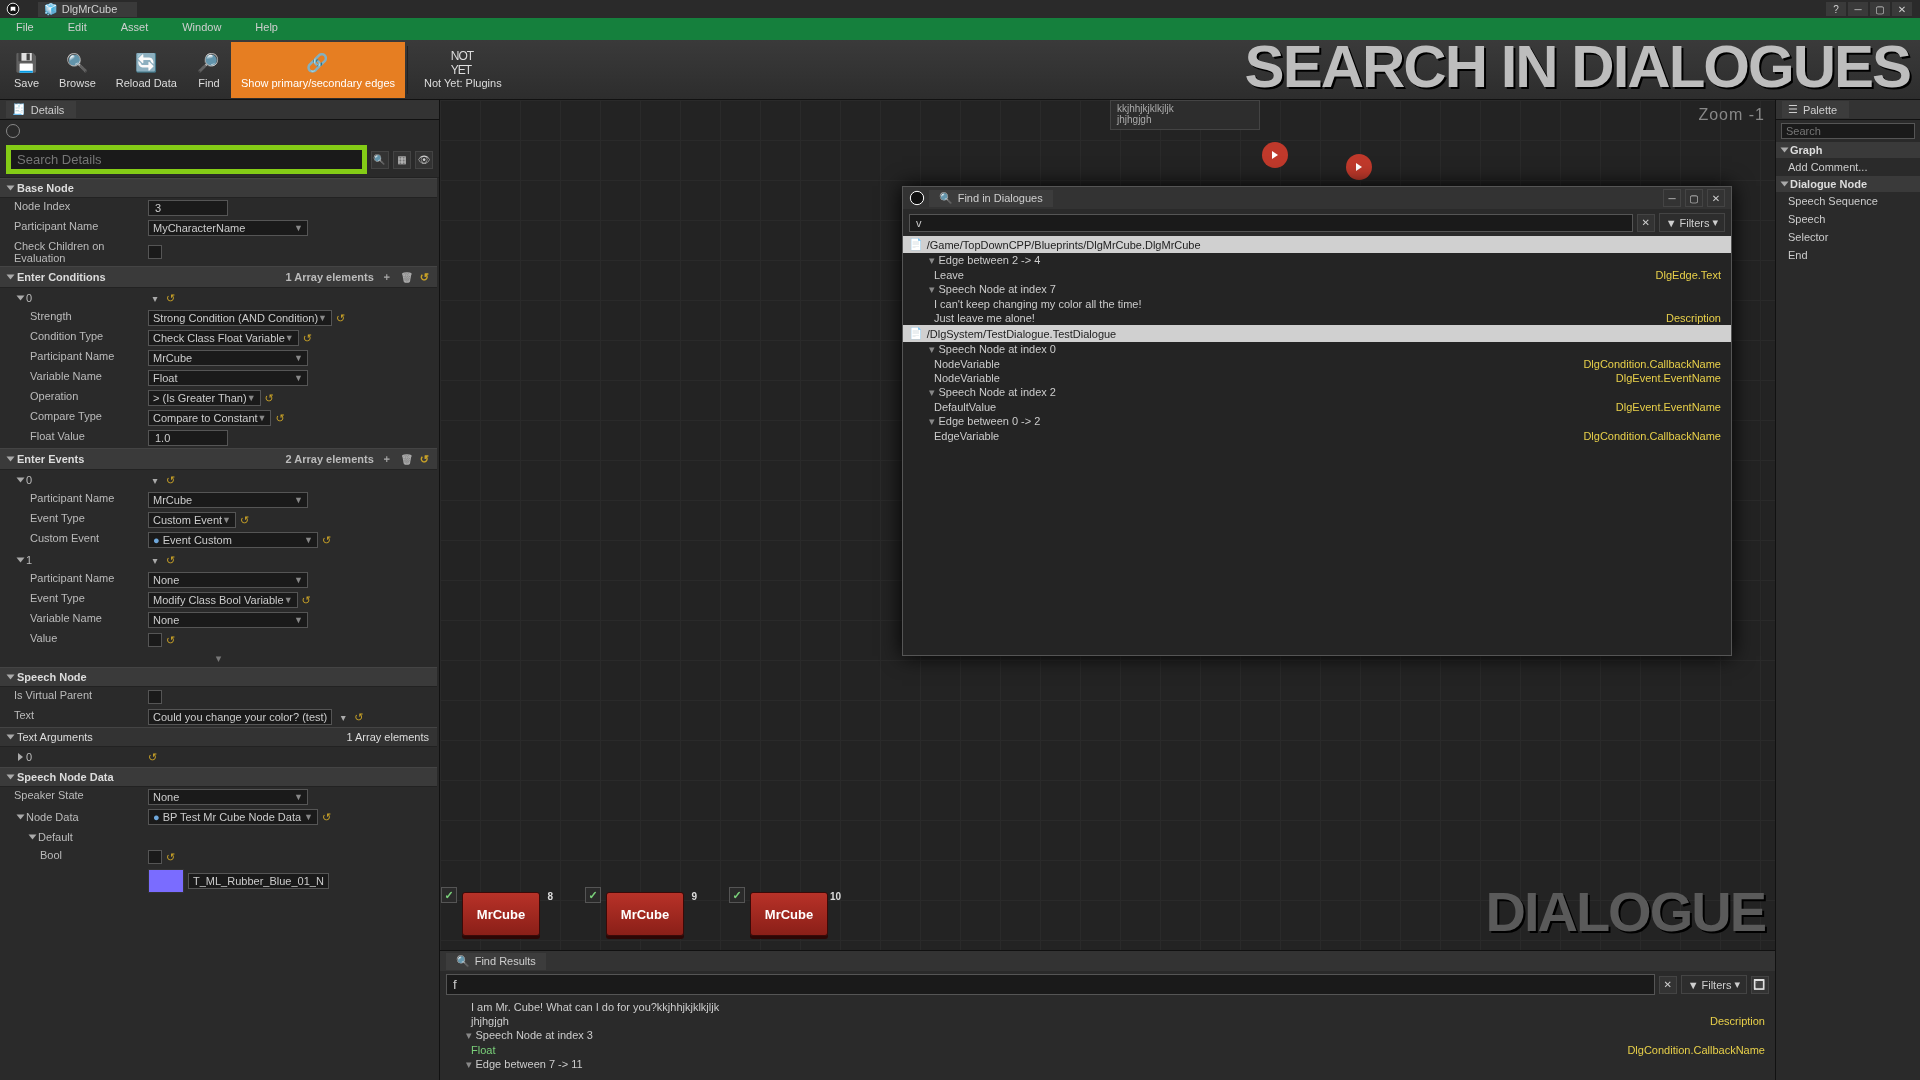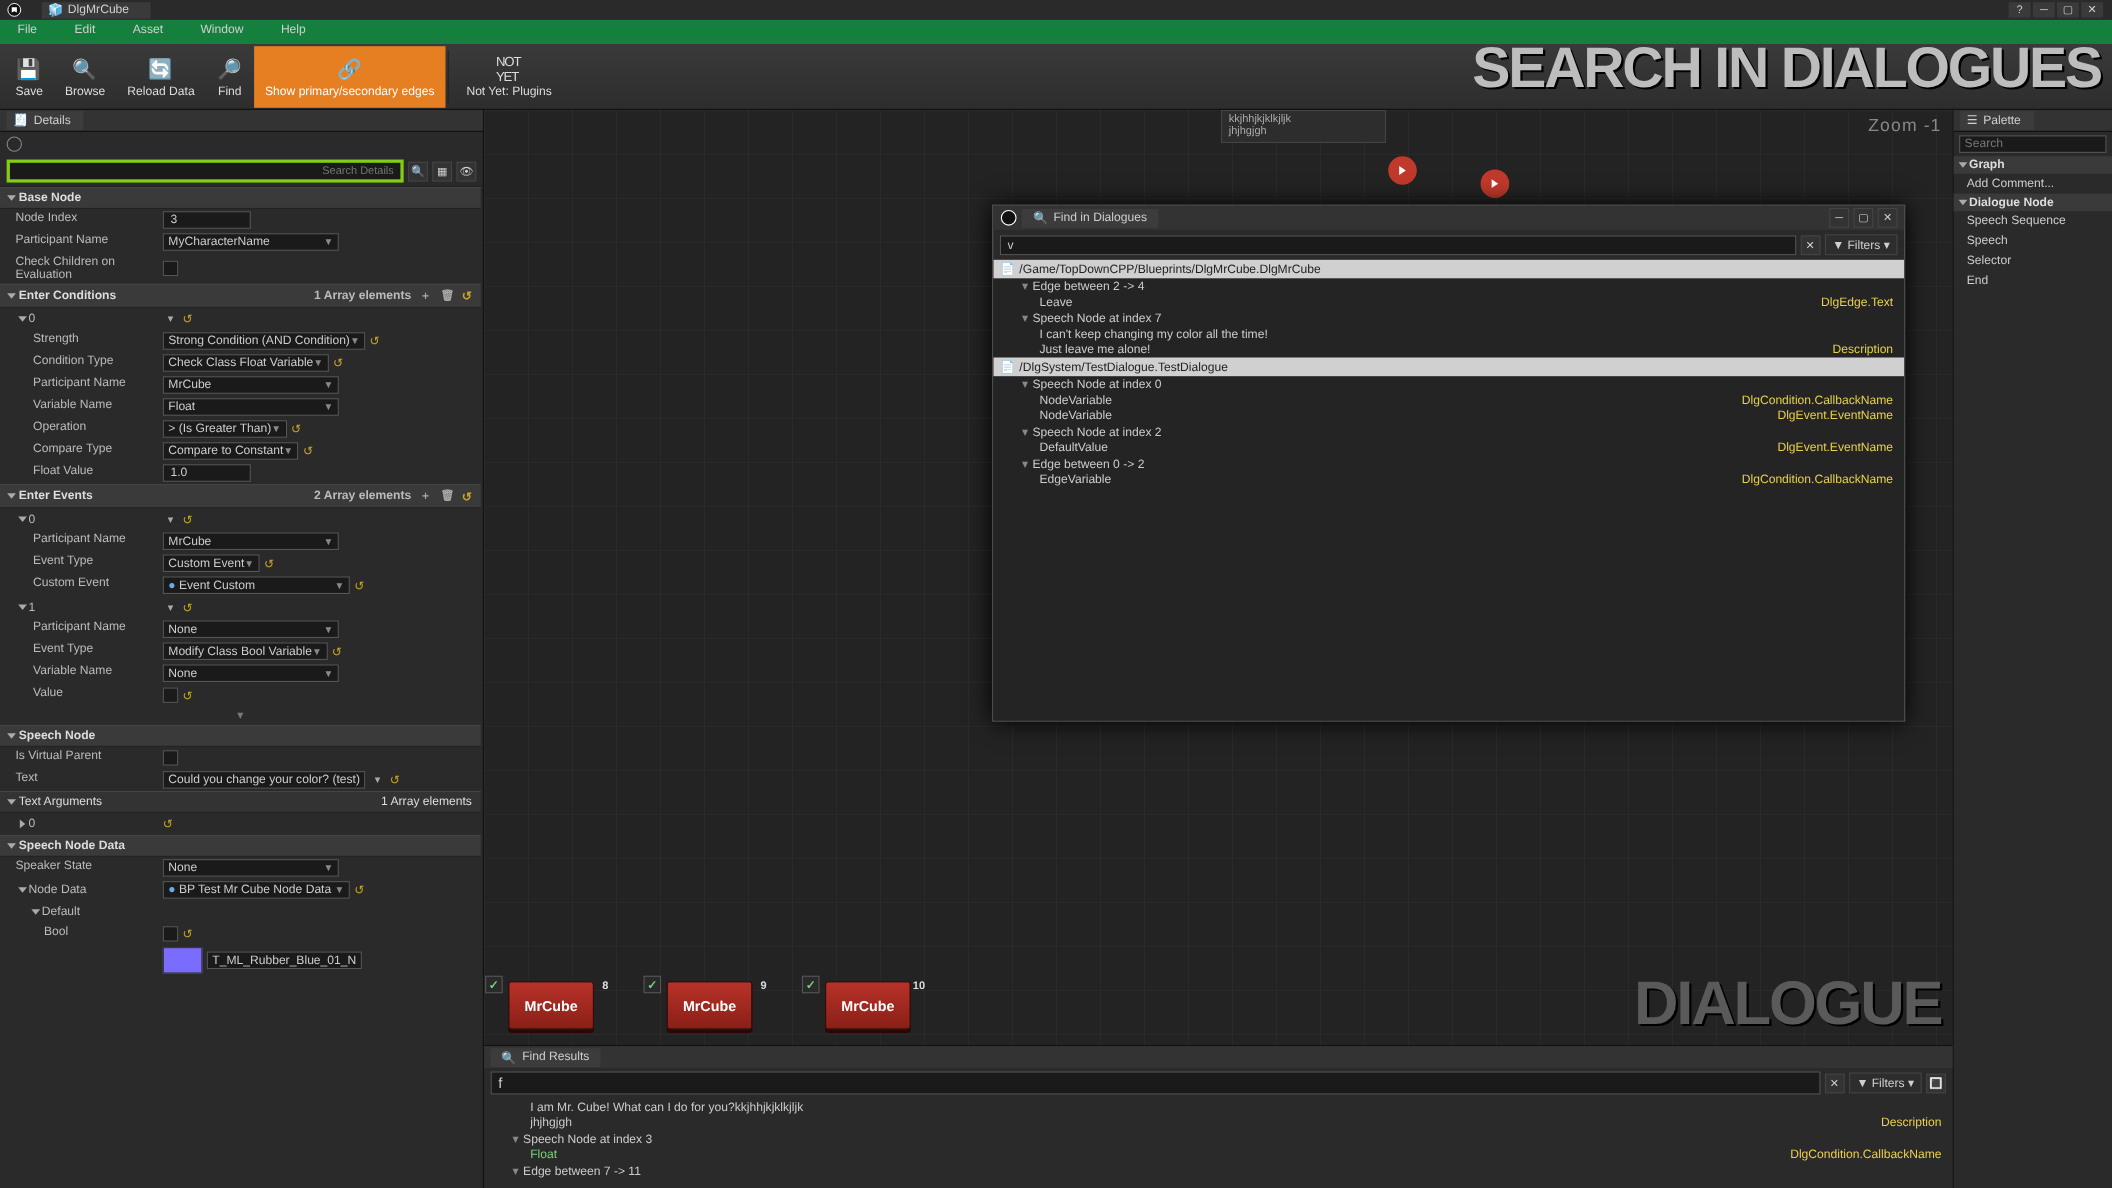--- a/index.html
+++ b/index.html
@@ -30,21 +30,21 @@
 .center-panel { flex: 1; background: #1e1e1e; position: relative; display: flex; flex-direction: column;}
 .right-panel { width: 145px; background: #2a2a2a; border-left: 1px solid #111;}
 
 
 .panel-tab { height: 20px; background: #333; display: flex; align-items: center; padding: 0 6px; gap: 6px; border-bottom:1px solid #111;}
 .panel-tab .tabhead { background: #3c3c3c; padding: 2px 12px 2px 6px; display:flex; align-items:center; gap:5px;}
 
 
 .details-body { flex: 1; overflow-y: auto; padding-right: 2px; }
 .searchrow { display:flex; align-items:center; gap:4px; padding:3px 6px; border-bottom:1px solid #222;}
-.searchrow input { flex:1; background:#1a1a1a; border:3px solid #84cc16; color:#999; padding:2px 6px; font-size:10px;text-align:right;}
+.searchrow input { flex:1; background:#1a1a1a; border:5px solid #84cc16; color:#999; padding:2px 6px; font-size:13px;}
 .ic-btn { width:18px; height:18px; background:#333; border:1px solid #444; display:flex; align-items:center; justify-content:center; font-size:10px;}
 
 .section-hdr { background:#3a3a3a; padding:3px 8px; font-weight:bold; color:#ddd; border-top:1px solid #444; border-bottom:1px solid #222; display:flex; align-items:center; gap:4px;}
 .prop-row { display:flex; padding:2px 8px; min-height:20px;}
 .prop-label { width: 140px; color:#bbb; padding-left: 6px;}
 .prop-label.indent1 { padding-left: 22px;}
 .prop-label.indent2 { padding-left: 32px;}
 .prop-label.indent0 { padding-left: 10px; display:flex; align-items:center; gap:3px;}
 .prop-val { flex:1; display:flex; align-items:center; gap:4px;}
 .dropdown { background:#1a1a1a; border:1px solid #555; padding:1px 4px; display:flex; align-items:center; justify-content:space-between; min-width:160px; font-size:11px; color:#ccc;}
@@ -52,21 +52,21 @@
 .numbox { background:#1a1a1a; border:1px solid #555; padding:1px 6px; min-width:80px; color:#ccc;}
 .chk { width:14px; height:14px; background:#1a1a1a; border:1px solid #555;}
 .micro-ic { width:14px; height:14px; display:flex; align-items:center; justify-content:center; color:#aaa; font-size:10px;}
 .reset-ic { color:#c9a227; font-size:11px;}
 .array-hdr {display:flex; align-items:center; gap:6px; color:#bbb;}
 
 
 .graph-area { flex:1; position:relative; background: #232323; background-image: linear-gradient(#2a2a2a 1px, transparent 1px), linear-gradient(90deg, #2a2a2a 1px, transparent 1px); background-size: 40px 40px;}
 .zoom-label { position:absolute; right:10px; top:6px; color:#888; font-size:16px; letter-spacing:1px;}
 .big-text { position:absolute; font-weight:900; color:#bdbdbd; letter-spacing:-2px; text-shadow:2px 2px 0 #000;}
-.big-search { right:10px; top:-50px; font-size:52px; white-space:nowrap;}
+.big-search { right:10px; top:-50px; font-size:60px; white-space:nowrap;}
 .big-dialogue { right:10px; bottom: 6px; font-size:56px; color:#5a5a5a;margin-left:20px;}
 
 .gnode-frag { position:absolute; left:670px; top:0px; width:150px; height:30px; background:#2d2d2d; border:1px solid #444; padding:2px 6px; font-size:10px; color:#aaa;}
 .gpin{position:absolute;width:26px;height:26px;border-radius:50%;background:#c0392b;display:flex;align-items:center;justify-content:center;}
 .gpin::after{content:"";border-left:6px solid #fff;border-top:4px solid transparent;border-bottom:4px solid transparent;}
 
 .mrcube-row{position:absolute;left:460px;bottom:14px;display:flex;gap:66px;}
 .mrcube{width:78px;height:44px;background:linear-gradient(#b83228,#8a1f18);border:1px solid #3a0a08;border-radius:3px;display:flex;align-items:center;justify-content:center;color:#fff;font-weight:bold;font-size:13px;position:relative;box-shadow:0 3px 0 #2c0705;}
 .mrcube .badge{position:absolute;right:-14px;top:-2px;font-size:10px;color:#ddd;}
 .mrcube .chk-ic{position:absolute;left:-22px;top:-6px;width:16px;height:16px;background:#2a2a2a;border:1px solid #555;color:#7ad07a;font-size:11px;display:flex;align-items:center;justify-content:center;}
@@ -75,21 +75,21 @@
 .find-dlg { position:absolute; left:462px; top:86px; width:830px; height:470px; background:#2a2a2a; border:1px solid #555; box-shadow:0 0 20px #000; display:flex; flex-direction:column;}
 .find-dlg .fd-title{height:22px;background:#333;display:flex;align-items:center;padding:0 6px;justify-content:space-between;}
 .fd-title .fd-tab{background:#3c3c3c;padding:2px 10px;display:flex;align-items:center;gap:5px;}
 .fd-title .wbtns{display:flex;gap:4px;}
 .fd-search{display:flex;align-items:center;padding:4px 6px;gap:4px;}
 .fd-search input{flex:1;background:#1a1a1a;border:1px solid #555;color:#ccc;padding:2px 6px;font-size:11px;}
 .fd-body{flex:1;overflow:auto;background:#242424;}
 .fd-file{background:#d0d0d0;color:#222;padding:2px 6px;display:flex;align-items:center;gap:4px;font-size:11px;}
 .fd-row{display:flex;justify-content:space-between;padding:1px 10px 1px 26px;align-items:center;}
 .fd-row.lvl1{padding-left:26px;}
-.fd-row.lvl2{padding-left:42px;}
+.fd-row.lvl2{padding-left:31px;}
 .fd-row .tag{color:#e8d04a;font-size:11px;}
 .fd-row .txt{color:#ccc;}
 .fd-tree-arrow{color:#888;margin-right:4px;}
 
 
 .find-results { height: 130px; background:#2a2a2a; border-top:1px solid #111; display:flex; flex-direction:column;}
 .fr-tab{height:20px;background:#333;display:flex;align-items:center;padding:0 6px;}
 .fr-search{display:flex;align-items:center;padding:3px 6px;gap:4px;}
 .fr-search input{flex:1;background:#1a1a1a;border:1px solid #555;color:#ccc;padding:2px 6px;}
 .fr-body{flex:1;overflow:auto;padding:2px 0;}

